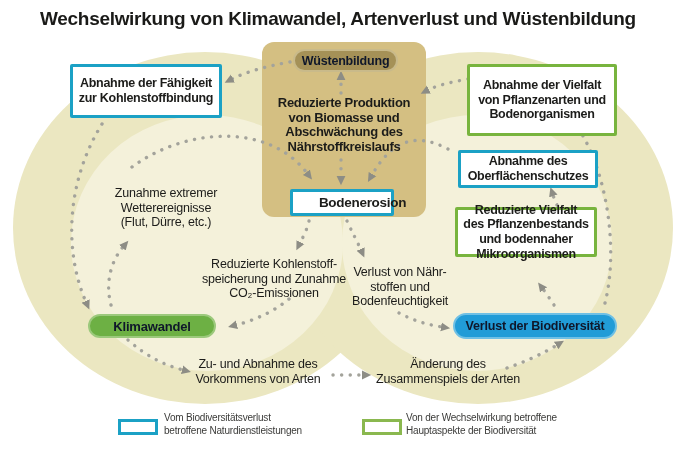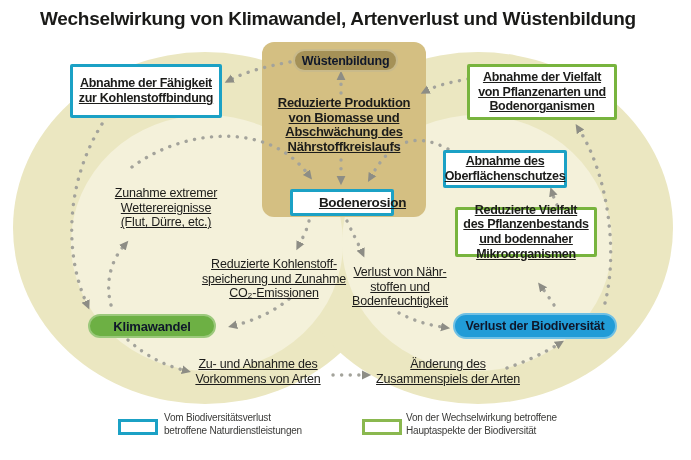--- a/index.html
+++ b/index.html
@@ -6,21 +6,21 @@
   .stage{
     position:relative;width:691px;height:460px;background:#ffffff;
     font-family:"Liberation Sans","DejaVu Sans",sans-serif;overflow:hidden;
   }
   .title{
     position:absolute;left:40px;top:8px;font-size:19px;font-weight:bold;
     color:#1a1a18;letter-spacing:-0.3px;white-space:nowrap;
   }
   svg.bg{position:absolute;left:0;top:0;z-index:1;}
   .node{position:absolute;z-index:3;box-sizing:border-box;text-align:center;color:#1c1c1a;}
-  .ml{white-space:pre-line;text-decoration:underline;}
+  .ml{white-space:pre-line;}
   .whitebox{
     background:#ffffff;display:flex;align-items:center;justify-content:center;
     font-weight:bold;font-size:12.5px;line-height:1.18;letter-spacing:-0.3px;border-radius:2px;
   }
   .teal{border:3px solid #1ba1c5;}
   .green{border:3px solid #78b43e;}
   .pill{
     display:flex;align-items:center;justify-content:center;color:#0f172a;
     font-weight:bold;font-size:12.5px;letter-spacing:-0.2px;border-radius:13px;
   }
@@ -89,24 +89,24 @@
   <div class="node pill bluebg" style="left:453px;top:313px;width:164px;height:26px;">Verlust der Biodiversität</div>
 
   <div class="node ml boldcenter" style="left:344px;top:96px;width:160px;">Reduzierte Produktion
 von Biomasse und
 Abschwächung des
 Nährstoffkreislaufs</div>
 
   <div class="node whitebox teal ml" style="left:290px;top:189px;width:104px;height:27px;font-size:13.5px;padding-left:41px;">Bodenerosion</div>
   <div class="node whitebox teal ml" style="left:70px;top:64px;width:152px;height:54px;">Abnahme der Fähigkeit
 zur Kohlenstoffbindung</div>
-  <div class="node whitebox green ml" style="left:467px;top:64px;width:150px;height:56px;">Abnahme der Vielfalt
+  <div class="node whitebox green ml" style="left:467px;top:64px;width:150px;height:72px;">Abnahme der Vielfalt
 von Pflanzenarten und
 Bodenorganismen</div>
-  <div class="node whitebox teal ml" style="left:443px;top:150px;width:124px;height:38px;">Abnahme des
+  <div class="node whitebox teal ml" style="left:458px;top:150px;width:140px;height:38px;">Abnahme des
 Oberflächenschutzes</div>
   <div class="node whitebox green ml" style="left:455px;top:207px;width:142px;height:50px;">Reduzierte Vielfalt
 des Pflanzenbestands
 und bodennaher
 Mikroorganismen</div>
 
   <div class="node ml freetext" style="left:166px;top:186px;">Zunahme extremer
 Wetterereignisse
 (Flut, Dürre, etc.)</div>
   <div class="node ml freetext" style="left:274px;top:257px;">Reduzierte Kohlenstoff-

